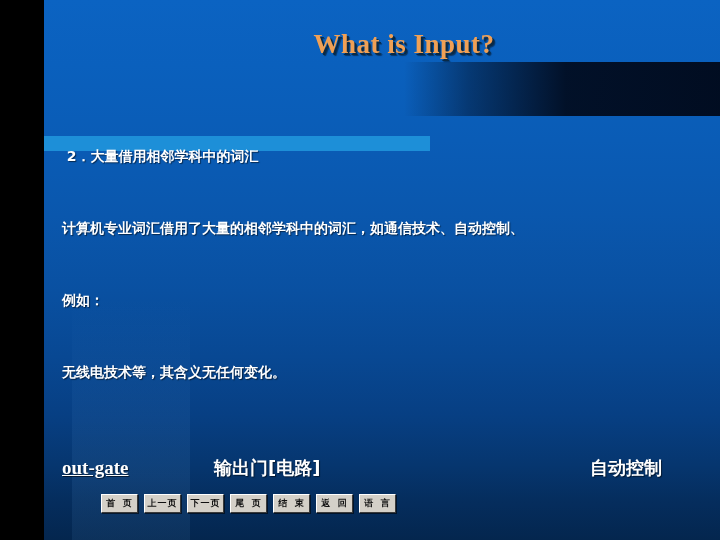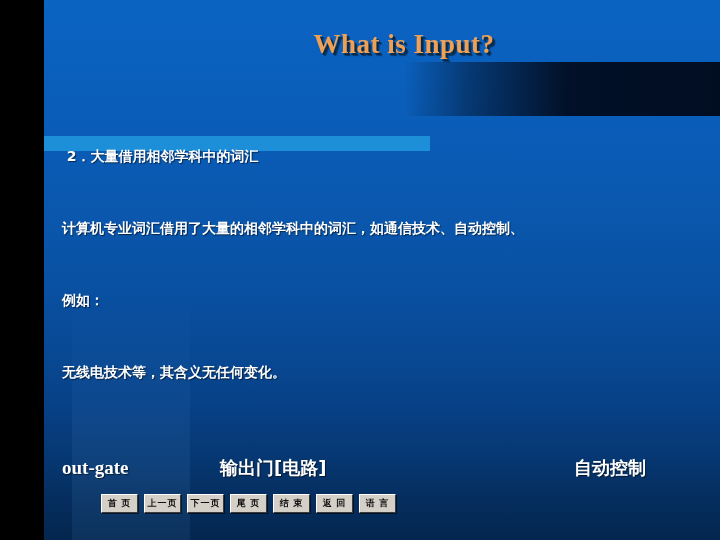--- a/index.html
+++ b/index.html
@@ -116,42 +116,42 @@
   
   .vocab {
     position: relative;
     height: 24px;
   }
   .vocab span {
     position: absolute;
     top: 0;
     white-space: pre;
   }
-  .v-en  { font-family: "Liberation Serif", "DejaVu Serif", serif; font-size: 19px; font-weight: bold; }
+  .v-en  { font-family: "Liberation Serif", "DejaVu Serif", serif; font-size: 19px; font-weight: bold; text-decoration: underline; }
   .v-cn  { font-family: "DejaVu Sans", "Liberation Sans", sans-serif; font-size: 18px; font-weight: bold; }
 
   
   .navbar {
     position: absolute;
     left: 57px;
     top: 494px;
     display: flex;
     gap: 6px;
   }
   .navbtn {
     width: 37px;
     height: 19px;
     background: #d4d0c8;
     border-top: 1px solid #ffffff;
     border-left: 1px solid #ffffff;
     border-right: 1px solid #3a3a3a;
     border-bottom: 1px solid #3a3a3a;
     box-shadow: 1px 1px 0 rgba(0,0,0,0.55);
     color: #101010;
-    font-family: Liberation Sans, sans-serif;
+    font-family: Liberation Mono, monospace;
     font-size: 9px;
     font-weight: bold;
     display: flex;
     align-items: center;
     justify-content: center;
     letter-spacing: 1px;
     cursor: pointer;
     box-sizing: border-box;
   }
 </style>
@@ -168,22 +168,22 @@
 
   <div class="body">
 
     <div class="line cn"> 2．大量借用相邻学科中的词汇</div>
     <div class="line cn">计算机专业词汇借用了大量的相邻学科中的词汇，如通信技术、自动控制、</div>
     <div class="line cn">例如：</div>
     <div class="line cn">无线电技术等，其含义无任何变化。</div>
 
     <div class="vocab">
       <span class="v-en" style="left:0px">out-gate</span>
-      <span class="v-cn" style="left:158px">输出门[电路]</span>
-      <span class="v-cn" style="left:512px">自动控制</span>
+      <span class="v-cn" style="left:152px">输出门[电路]</span>
+      <span class="v-cn" style="left:528px">自动控制</span>
     </div>
 
     
 
     
 
     
 
     
     

